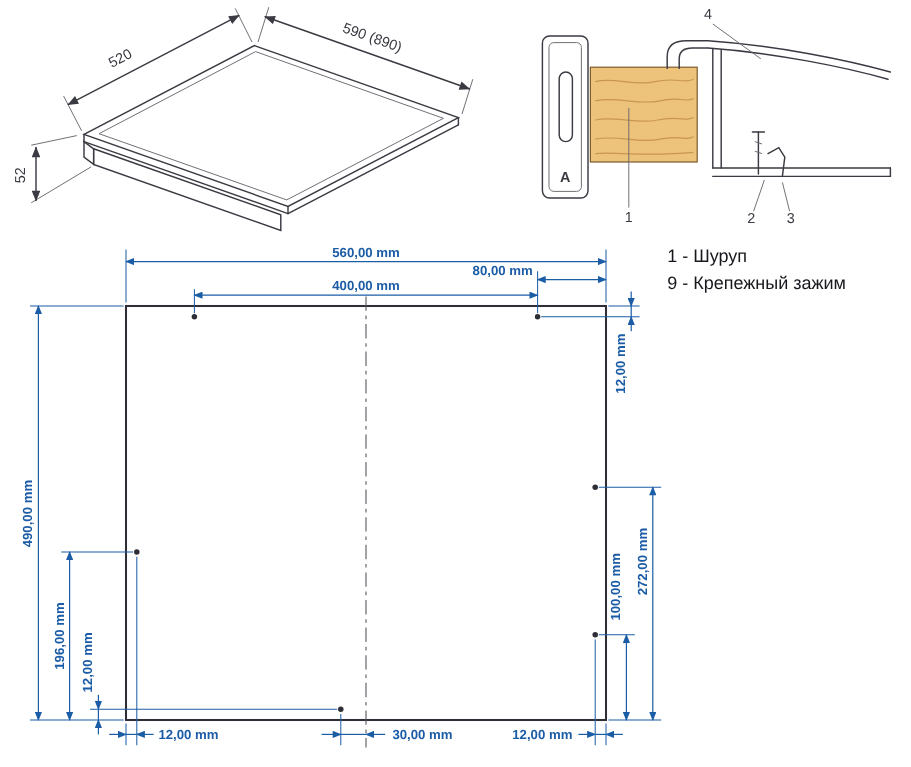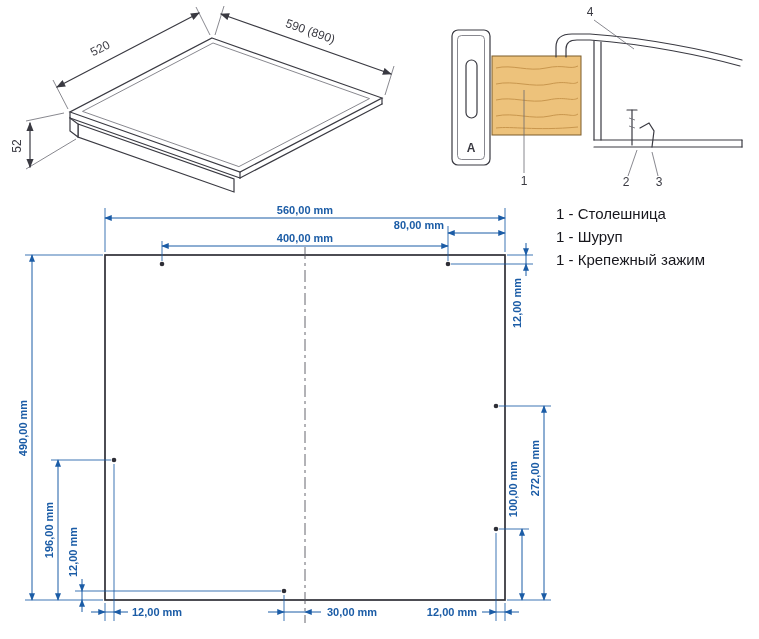--- a/index.html
+++ b/index.html
@@ -182,16 +182,15 @@
       <text class="dtxt" x="517" y="489" text-anchor="middle" transform="rotate(-90 517 489)">100,00 mm</text>
       <text class="dtxt" x="539" y="468" text-anchor="middle" transform="rotate(-90 539 468)">272,00 mm</text>
       <text class="dtxt" x="132" y="616" text-anchor="start">12,00 mm</text>
       <text class="dtxt" x="327" y="616" text-anchor="start">30,00 mm</text>
       <text class="dtxt" x="477" y="616" text-anchor="end">12,00 mm</text>
     </g>
   </g>
 </svg>
 
 <div class="legend">
-  <div>1 - Столешница</div>
   <div>1 - Шуруп</div>
-  <div>1 - Крепежный зажим</div>
+  <div>9 - Крепежный зажим</div>
 </div>
 
 </body></html>

